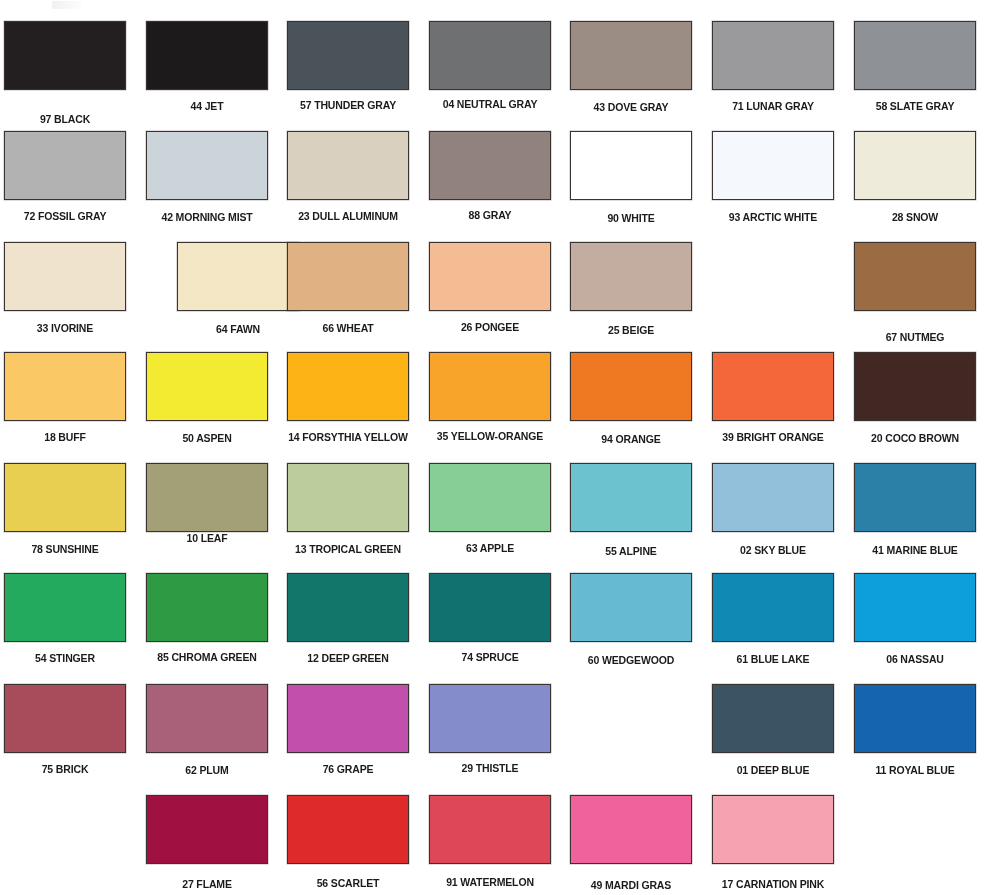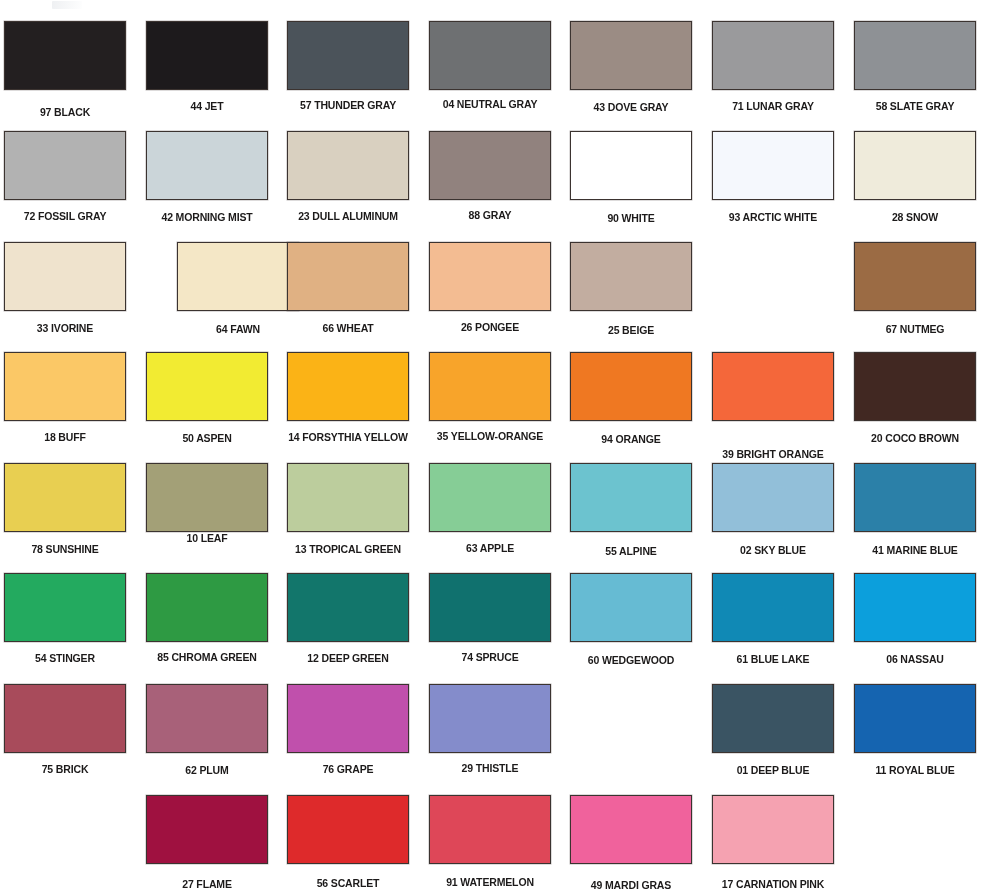--- a/index.html
+++ b/index.html
@@ -61,21 +61,21 @@
     pointer-events: none;
   }
 </style>
 </head>
 <body>
 
 <div id="chart">
   <div class="scan-artifact"></div>
 <div class="swatch-cell" style="left: 4px; top: 21px;">
       <div class="swatch-chip" title="97 BLACK" style="background: rgb(35, 31, 32); width: 120px; height: 67px; border-color: rgb(59, 51, 48);"></div>
-      <span class="swatch-label" style="margin-top: 16px; color: rgb(28, 26, 26);">97 BLACK</span>
+      <span class="swatch-label" style="margin-top: 23px; color: rgb(28, 26, 26);">97 BLACK</span>
     </div>
     <div class="swatch-cell" style="left: 146px; top: 21px;">
       <div class="swatch-chip" title="44 JET" style="background: rgb(29, 26, 28); width: 120px; height: 67px; border-color: rgb(59, 51, 48);"></div>
       <span class="swatch-label" style="margin-top: 10px; color: rgb(28, 26, 26);">44 JET</span>
     </div>
     <div class="swatch-cell" style="left: 287px; top: 21px;">
       <div class="swatch-chip" title="57 THUNDER GRAY" style="background: rgb(75, 83, 90); width: 120px; height: 67px; border-color: rgb(59, 51, 48);"></div>
       <span class="swatch-label" style="margin-top: 9px; color: rgb(28, 26, 26);">57 THUNDER GRAY</span>
     </div>
     <div class="swatch-cell" style="left: 429px; top: 21px;">
@@ -137,21 +137,21 @@
     <div class="swatch-cell" style="left: 429px; top: 242px;">
       <div class="swatch-chip" title="26 PONGEE" style="background: rgb(243, 188, 146); width: 120px; height: 67px; border-color: rgb(59, 51, 48);"></div>
       <span class="swatch-label" style="margin-top: 10px; color: rgb(28, 26, 26);">26 PONGEE</span>
     </div>
     <div class="swatch-cell" style="left: 570px; top: 242px;">
       <div class="swatch-chip" title="25 BEIGE" style="background: rgb(194, 173, 160); width: 120px; height: 67px; border-color: rgb(59, 51, 48);"></div>
       <span class="swatch-label" style="margin-top: 13px; color: rgb(28, 26, 26);">25 BEIGE</span>
     </div>
     <div class="swatch-cell" style="left: 854px; top: 242px;">
       <div class="swatch-chip" title="67 NUTMEG" style="background: rgb(155, 107, 68); width: 120px; height: 67px; border-color: rgb(59, 51, 48);"></div>
-      <span class="swatch-label" style="margin-top: 12px; color: rgb(28, 26, 26);">67 NUTMEG</span>
+      <span class="swatch-label" style="margin-top: 20px; color: rgb(28, 26, 26);">67 NUTMEG</span>
     </div>
     <div class="swatch-cell" style="left: 4px; top: 352px;">
       <div class="swatch-chip" title="18 BUFF" style="background: rgb(251, 200, 102); width: 120px; height: 67px; border-color: rgb(59, 51, 48);"></div>
       <span class="swatch-label" style="margin-top: 10px; color: rgb(28, 26, 26);">18 BUFF</span>
     </div>
     <div class="swatch-cell" style="left: 146px; top: 352px;">
       <div class="swatch-chip" title="50 ASPEN" style="background: rgb(242, 235, 50); width: 120px; height: 67px; border-color: rgb(59, 51, 48);"></div>
       <span class="swatch-label" style="margin-top: 11px; color: rgb(28, 26, 26);">50 ASPEN</span>
     </div>
     <div class="swatch-cell" style="left: 287px; top: 352px;">
@@ -161,21 +161,21 @@
     <div class="swatch-cell" style="left: 429px; top: 352px;">
       <div class="swatch-chip" title="35 YELLOW-ORANGE" style="background: rgb(248, 164, 42); width: 120px; height: 67px; border-color: rgb(59, 51, 48);"></div>
       <span class="swatch-label" style="margin-top: 9px; color: rgb(28, 26, 26);">35 YELLOW-ORANGE</span>
     </div>
     <div class="swatch-cell" style="left: 570px; top: 352px;">
       <div class="swatch-chip" title="94 ORANGE" style="background: rgb(239, 120, 34); width: 120px; height: 67px; border-color: rgb(59, 51, 48);"></div>
       <span class="swatch-label" style="margin-top: 12px; color: rgb(28, 26, 26);">94 ORANGE</span>
     </div>
     <div class="swatch-cell" style="left: 712px; top: 352px;">
       <div class="swatch-chip" title="39 BRIGHT ORANGE" style="background: rgb(244, 103, 58); width: 120px; height: 67px; border-color: rgb(59, 51, 48);"></div>
-      <span class="swatch-label" style="margin-top: 27px; color: rgb(28, 26, 26);">39 BRIGHT ORANGE</span>
+      <span class="swatch-label" style="margin-top: 10px; color: rgb(28, 26, 26);">39 BRIGHT ORANGE</span>
     </div>
     <div class="swatch-cell" style="left: 854px; top: 352px;">
       <div class="swatch-chip" title="20 COCO BROWN" style="background: rgb(65, 40, 34); width: 120px; height: 67px; border-color: rgb(59, 51, 48);"></div>
       <span class="swatch-label" style="margin-top: 11px; color: rgb(28, 26, 26);">20 COCO BROWN</span>
     </div>
     <div class="swatch-cell" style="left: 4px; top: 463px;">
       <div class="swatch-chip" title="78 SUNSHINE" style="background: rgb(232, 207, 81); width: 120px; height: 67px; border-color: rgb(59, 51, 48);"></div>
       <span class="swatch-label" style="margin-top: 11px; color: rgb(28, 26, 26);">78 SUNSHINE</span>
     </div>
     <div class="swatch-cell" style="left: 146px; top: 463px;">

